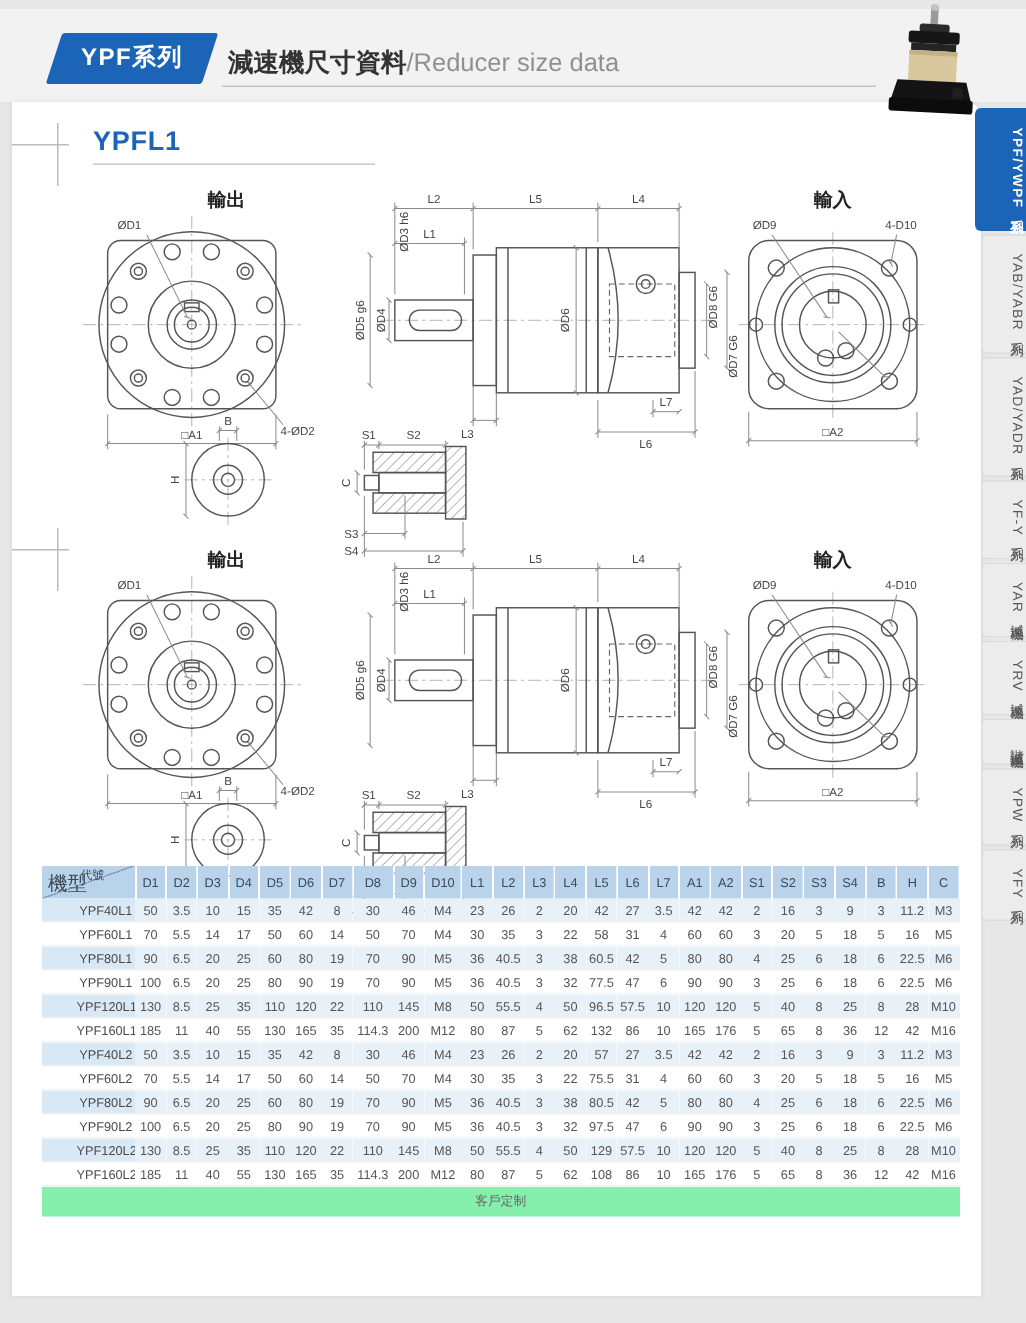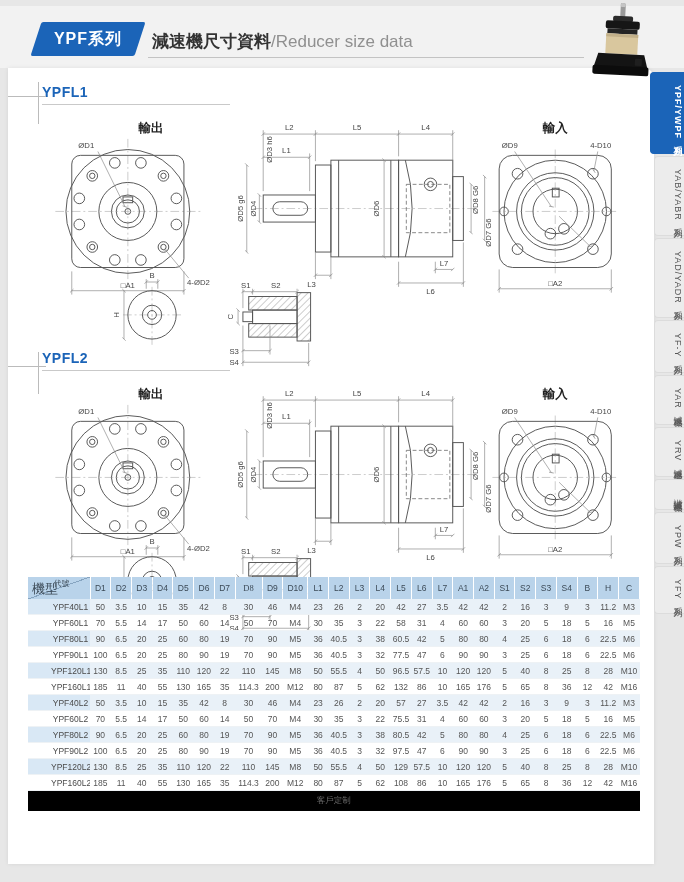--- a/index.html
+++ b/index.html
@@ -23,22 +23,22 @@
   .subtitle .en{color:#909090;}
   .subtitle-rule{position:absolute;left:148px;top:57px;width:436px;height:1px;background:#c3c3c3;z-index:3;}
   .product-photo{position:absolute;left:586px;top:2px;z-index:4;}
   
   .side-tabs{position:absolute;right:0;top:72px;width:36px;z-index:5;display:flex;flex-direction:column;gap:2px;}
   .side-tab{writing-mode:vertical-rl;text-orientation:mixed;font-size:9px;color:#555;
             background:#ececec;border:1px solid #dcdcdc;border-right:none;border-radius:4px 0 0 4px;
             padding:12px 0;text-align:center;width:30px;align-self:flex-end;letter-spacing:1px;cursor:pointer;}
   .side-tab.active{background:var(--accent);color:#fff;border-color:var(--accent);width:34px;font-weight:bold;}
   
-  .section-title{color:var(--accent);font-weight:bold;font-size:14px;letter-spacing:.5px;
-                 padding-bottom:4px;border-bottom:1px solid #c9c9c9;width:188px;}
+  .section-title{color:var(--accent);font-weight:bold;font-size:18px;letter-spacing:.5px;
+                 padding-bottom:4px;border-bottom:1px solid #c9c9c9;width:188px;margin-left:20px;}
   #sec1{position:absolute;left:42px;top:84px;}
   #sec2{position:absolute;left:42px;top:350px;}
   .drawing-host{margin-top:2px;margin-left:-14px;}
   svg.drawing{display:block;}
   svg.drawing text{font-family:"Liberation Sans","DejaVu Sans",sans-serif;}
   .dt{font-size:8px;fill:#444;}
   .vt{font-size:8px;fill:#444;}
   .viewtitle{font-size:13px;font-weight:bold;fill:#222;}
   .ln{stroke:#555;fill:none;stroke-width:1;}
   .dim{stroke:#8a8a8a;fill:none;stroke-width:.7;}
@@ -49,26 +49,26 @@
   .reg-mark .vline{position:absolute;left:30px;top:0;width:1px;height:42px;background:#bbb;}
   
   .table-wrap{position:absolute;left:28px;top:577px;width:612px;}
   table{width:100%;border-collapse:collapse;table-layout:fixed;}
   th,td{font-size:8.5px;text-align:center;padding:2.5px 0;color:#555;overflow:hidden;white-space:nowrap;}
   thead th{background:var(--thbg);color:#3c4a57;font-weight:normal;border-right:1px solid rgba(255,255,255,.85);height:22px;}
   th.model-head{width:62px;position:relative;background-image:linear-gradient(to bottom right,
       transparent calc(50% - .5px), #86a4c0 calc(50% - .5px), #86a4c0 calc(50% + .5px), transparent calc(50% + .5px));}
   th.model-head .hm{position:absolute;left:4px;bottom:1px;font-size:13px;}
   th.model-head .hc{position:absolute;right:20px;top:1px;font-size:8px;}
-  th.col-d8{width:27px;font-family:Liberation Serif, serif;} th.col-d10{width:25px;margin-left:40px;}
+  th.col-d8{width:27px;} th.col-d10{width:25px;margin-left:40px;}
   tbody tr{border-bottom:1px solid #eef2f5;}
   tbody tr:nth-child(odd){background:var(--rowalt);}
   tbody tr:nth-child(odd) td.model-cell{background:#d9e8f5;}
   td.model-cell{color:#4a4a4a;padding-left:23px;}
-  tfoot td{background:#000000;color:#666;font-size:8.5px;padding:4px 0;}
+  tfoot td{background:#86efac;color:#666;font-size:8.5px;padding:4px 0;}
 </style>
 </head>
 <body>
 
 <div class="top-band"></div>
 <div class="page"></div>
 
 <div class="badge">
     <span>YPF系列</span>
   </div>
@@ -284,21 +284,20 @@
     <text class="dt" x="213" y="255" text-anchor="middle">S3</text>
     <line class="dim" x1="290" y1="244" x2="290" y2="268"></line>
     <line class="dim" x1="222" y1="256" x2="222" y2="268"></line>
     <line class="dim" x1="222" y1="264" x2="290" y2="264" marker-start="url(#tk)" marker-end="url(#tk)"></line>
     <text class="dt" x="213" y="267" text-anchor="middle">S4</text>
   </g>
 </svg>
 </div>
 </div>
 <div id="sec2">
-  <div class="section-title">YPFL2</div>
   <div class="drawing-host">
 <svg class="drawing" width="600" height="263" viewBox="0 0 620 272">
   <defs>
     <pattern id="hatch" patternUnits="userSpaceOnUse" width="5" height="5" patternTransform="rotate(45)">
       <line x1="0" y1="0" x2="0" y2="5" stroke="#9a9a9a" stroke-width="1"></line>
     </pattern>
     <marker id="tk" markerWidth="7" markerHeight="7" refX="3.5" refY="3.5" orient="auto">
       <path d="M1,6 L6,1" stroke="#8a8a8a" stroke-width="1" fill="none"></path>
     </marker>
   </defs>

